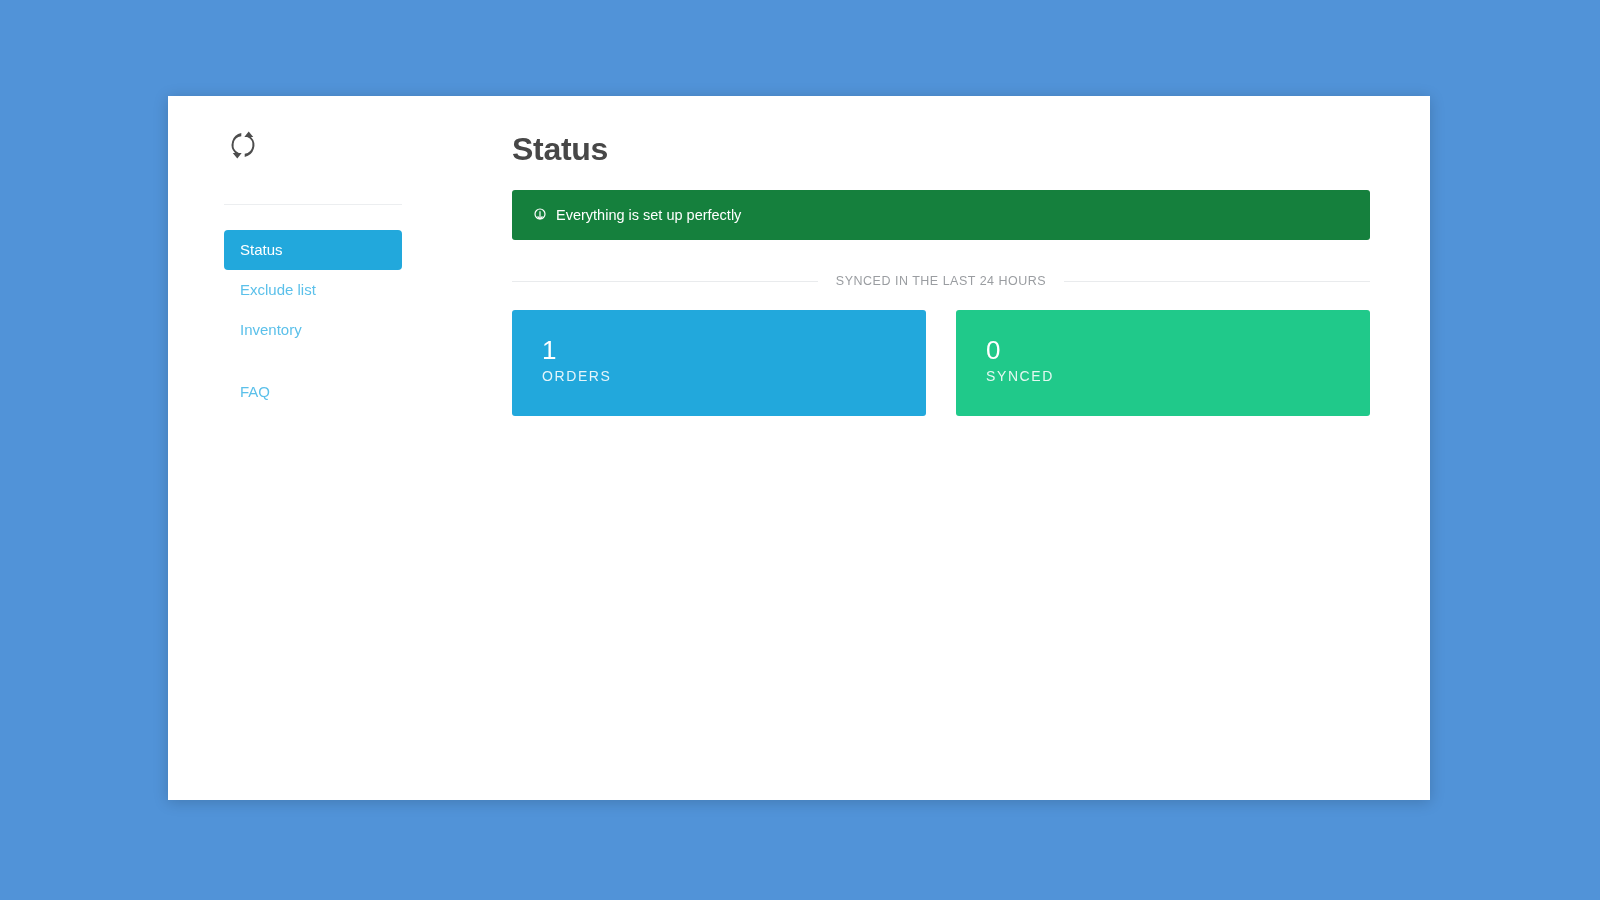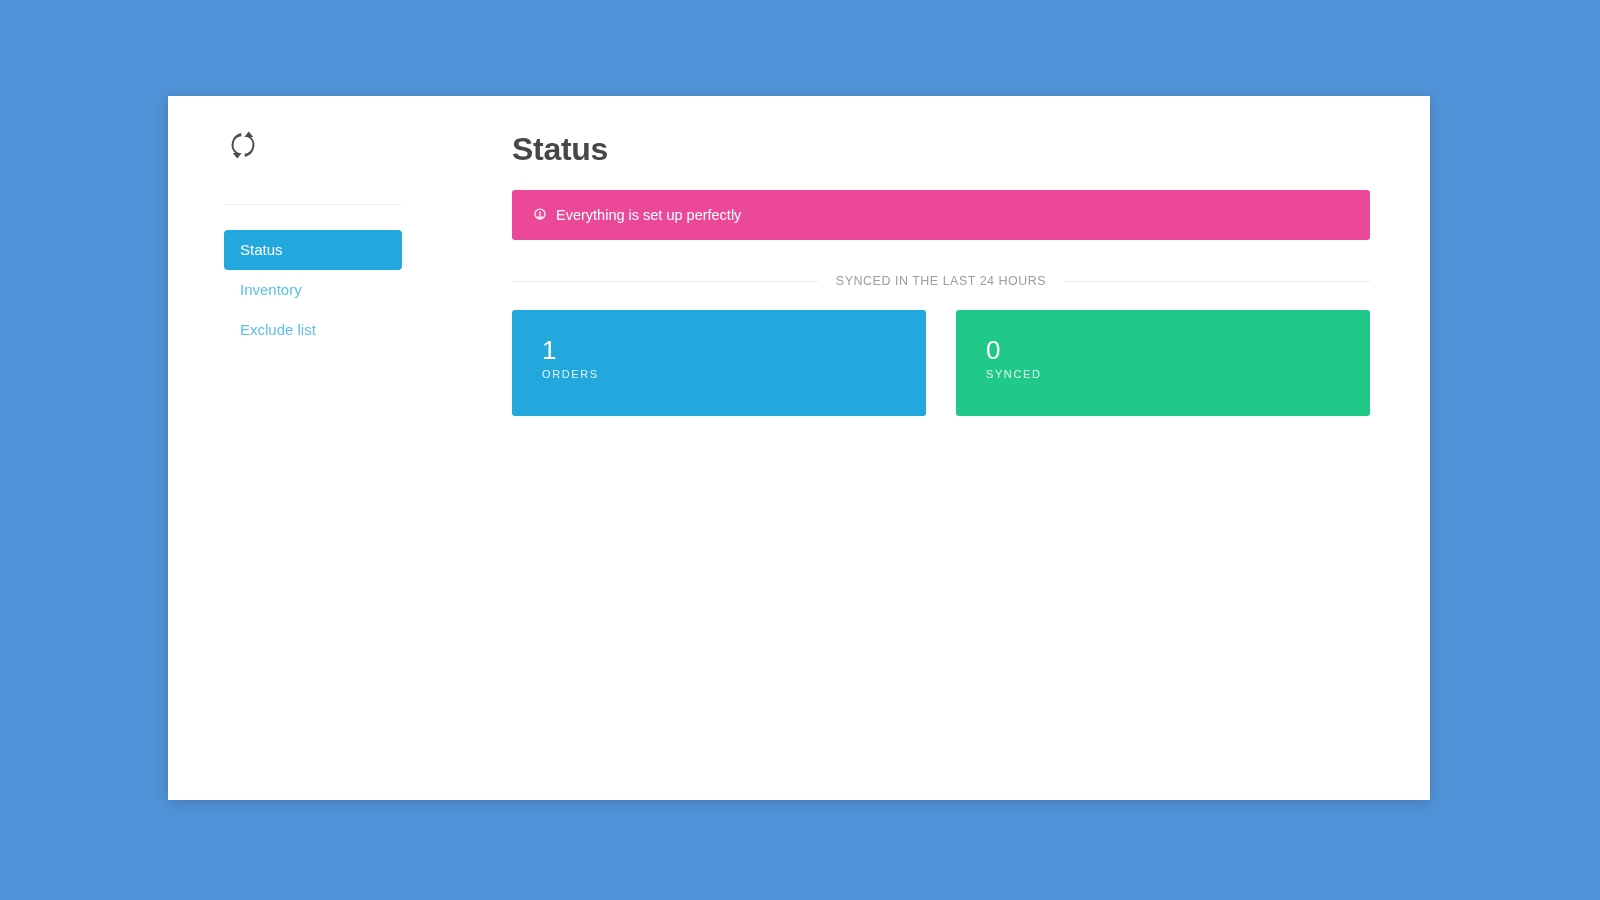--- a/index.html
+++ b/index.html
@@ -92,21 +92,21 @@
   .page-title {
     font-size: 32px;
     font-weight: bold;
     color: #474747;
     letter-spacing: -0.3px;
     line-height: 38px;
     margin-bottom: 22px;
   }
 
   .alert {
-    background: #ec4899;
+    background: #15803d;
     border-radius: 3px;
     height: 50px;
     display: flex;
     align-items: center;
     padding: 0 20px;
     color: #ffffff;
     font-size: 14.5px;
   }
 
   .alert-icon {
@@ -156,21 +156,21 @@
   .stat-card.orders  { background: #22a8dc; }
   .stat-card.refunds { background: #20c98a; }
 
   .stat-value {
     font-size: 26px;
     line-height: 28px;
     font-weight: normal;
   }
 
   .stat-label {
-    font-size: 11px;
+    font-size: 14px;
     letter-spacing: 1.6px;
     margin-top: 4px;
     color: rgba(255,255,255,0.88);
   }
 </style>
 </head>
 <body>
 
 <div class="app-panel">
 
@@ -186,23 +186,24 @@
           <path d="M21.8 32.6 A 12.5 12.5 0 0 0 28.4 11.6 L 30.8 11.6 L 26.0 5.8 L 21.4 11.6 L 24.4 11.6
                    A 9.2 9.2 0 0 1 21.8 29.2 Z"></path>
         </g>
       </svg>
     </div>
 
     <div class="sidebar-divider"></div>
 
     <nav class="nav">
       <a class="nav-item active" href="#">Status</a>
+      <a class="nav-item" href="#">Exclude list</a>
       <a class="nav-item" href="#">Inventory</a>
-      <a class="nav-item" href="#">Exclude list</a>
       <div class="nav-gap-lg"></div>
+      <a class="nav-item" href="#">FAQ</a>
       <div class="nav-gap-xl"></div>
     </nav>
   </div>
 
   <div class="main">
 
     <h1 class="page-title">Status</h1>
 
     <div class="alert">
       <svg class="alert-icon" viewBox="0 0 16 16">

